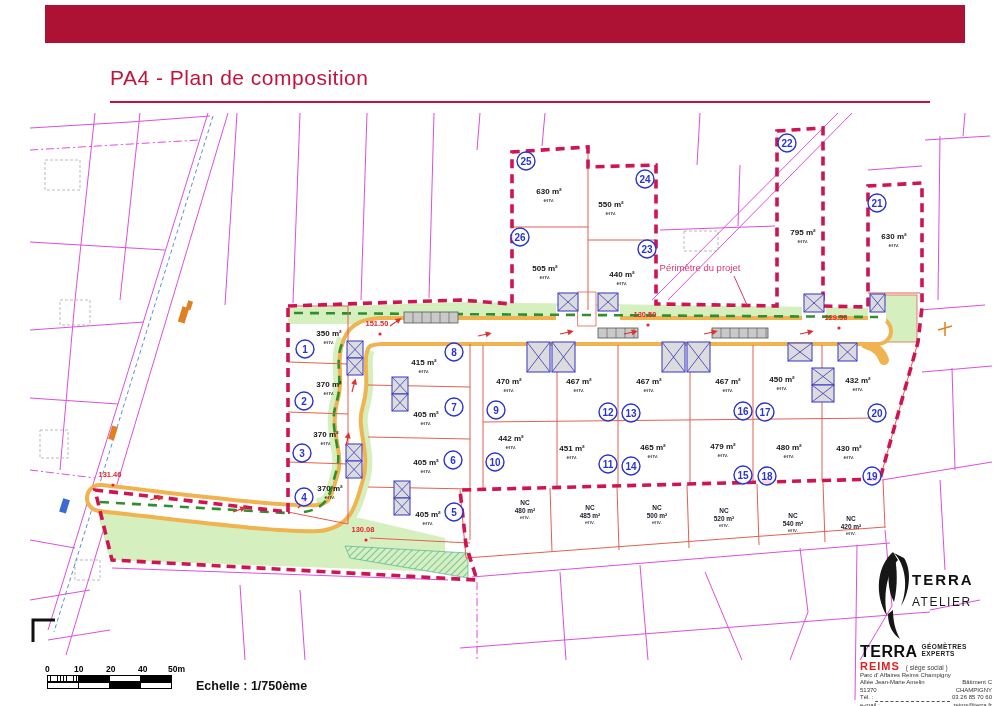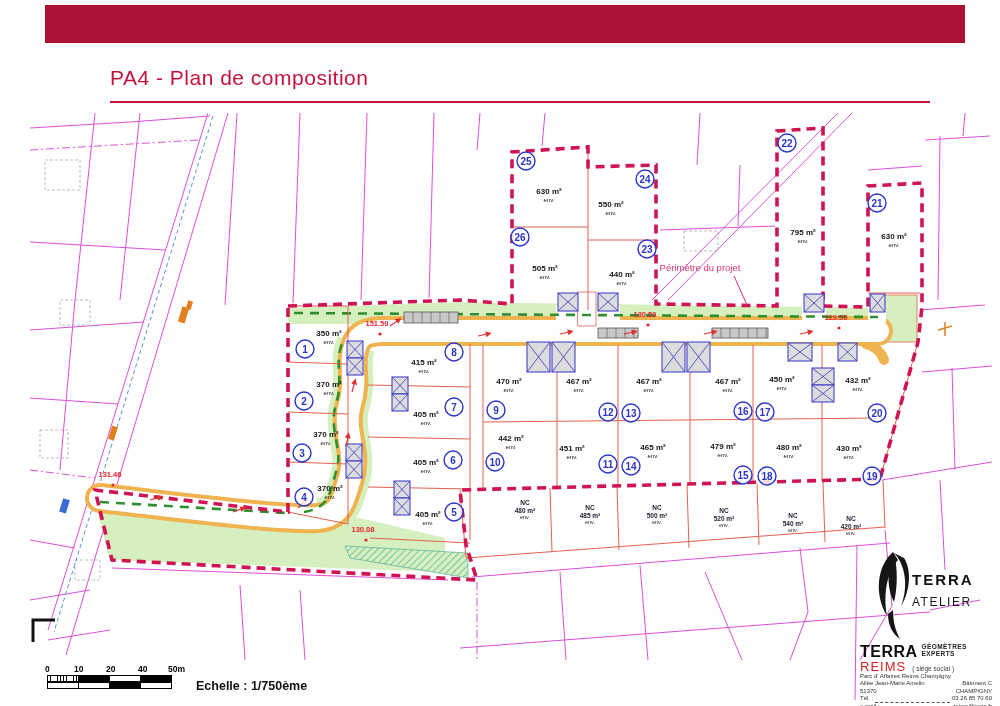--- a/index.html
+++ b/index.html
@@ -25,21 +25,21 @@
   .sb-fine{background:repeating-linear-gradient(90deg,#fff 0px,#fff 2.4px,#000 2.4px,#000 3.2px);}
   .echelle{position:absolute;left:187px;top:679px;font:bold 12.5px "Liberation Sans",sans-serif;color:#111;padding-left:9px;}
   
   .nymph-atelier{position:absolute;left:912px;top:558px;font-size:12px;letter-spacing:1.5px;color:#1a1a1a;margin-top:37px;}
   .nymph-name{position:absolute;left:912px;top:571px;font-size:15px;font-weight:bold;letter-spacing:2px;color:#111;}
   .terra-line{position:absolute;left:860px;top:643px;display:flex;align-items:flex-start;}
   .terra-big{font-size:16px;font-weight:900;letter-spacing:.5px;color:#0d0d0d;}
   .terra-sub{font-size:6.5px;font-weight:bold;color:#222;margin-left:4px;letter-spacing:.4px;}
   .reims-block{position:absolute;left:860px;top:663px;width:132px;font-size:6px;color:#333;line-height:7.5px;}
   .reims-head{display:flex;align-items:baseline;}
-  .reims-city{color:#e02020;font-size:13px;font-weight:normal;letter-spacing:1px;}
+  .reims-city{color:#e02020;font-size:11px;font-weight:bold;letter-spacing:1px;}
   .reims-siege{font-size:6.5px;color:#444;margin-left:6px;}
   .addr-row{display:flex;justify-content:space-between;}
   .lead-row{display:flex;align-items:flex-end;}
   .leader{flex:1;border-bottom:1px dashed #555;height:4px;margin:0 2px;}
 </style>
 </head>
 <body>
 
 <div class="page">
 

